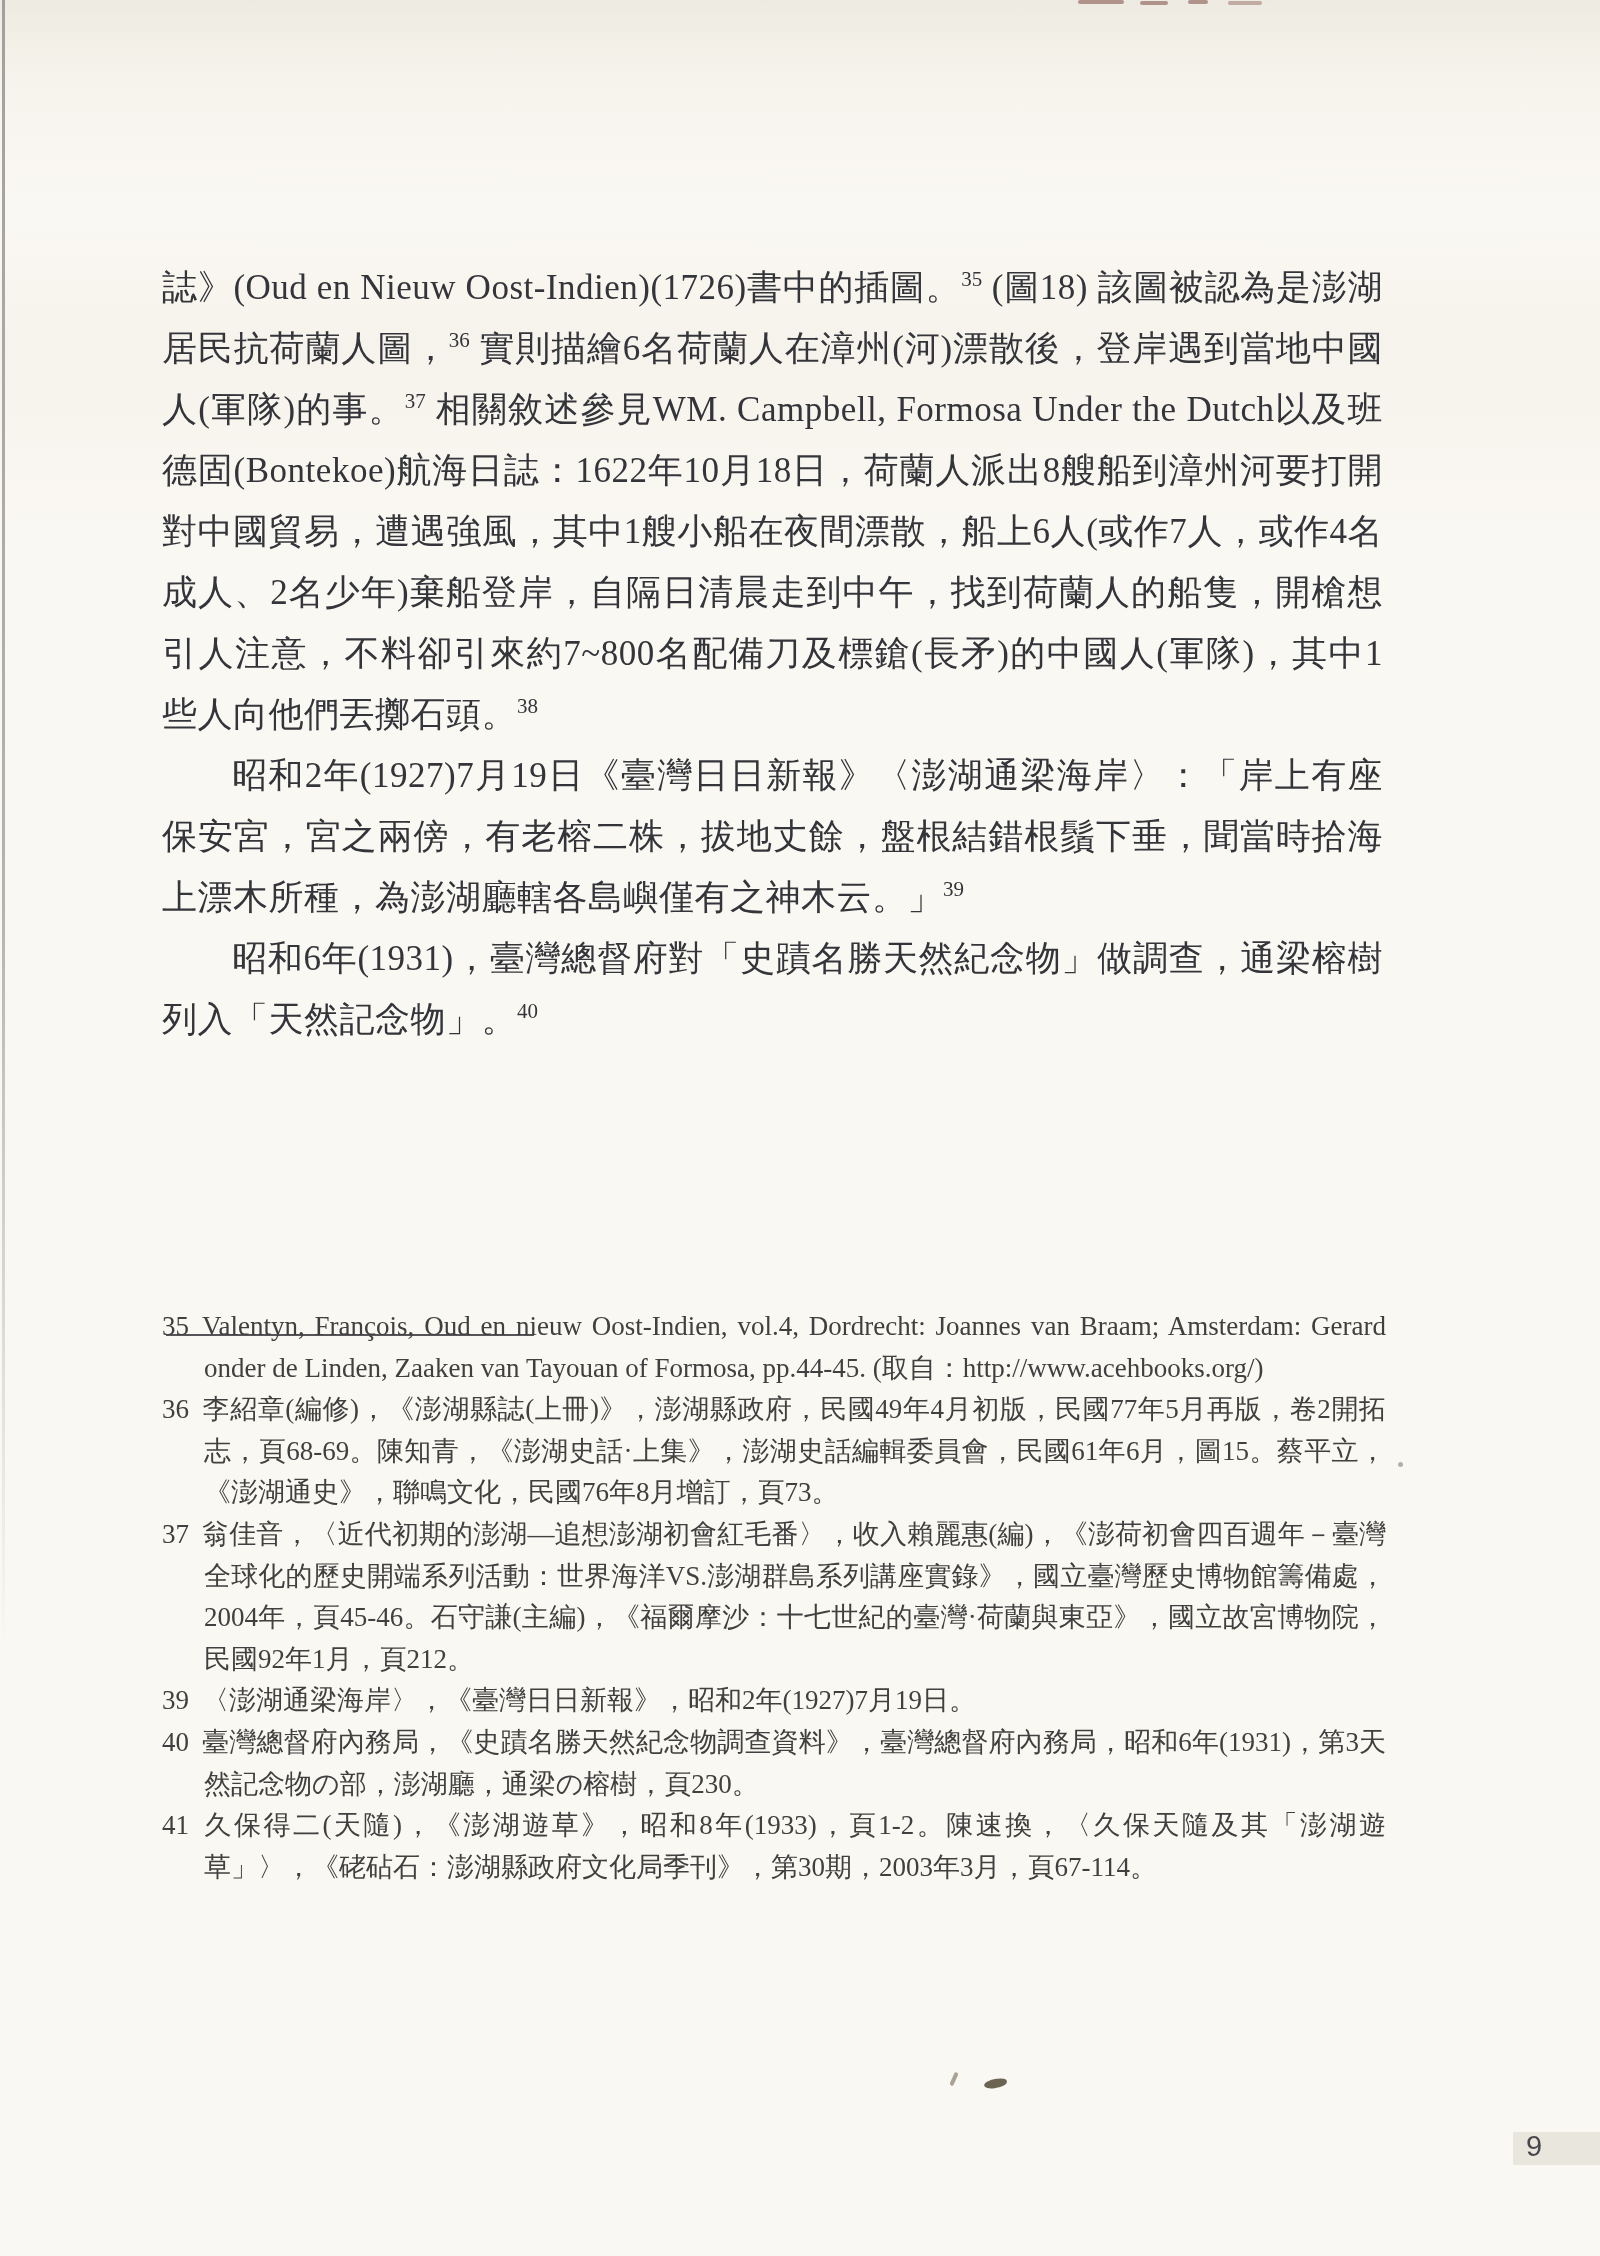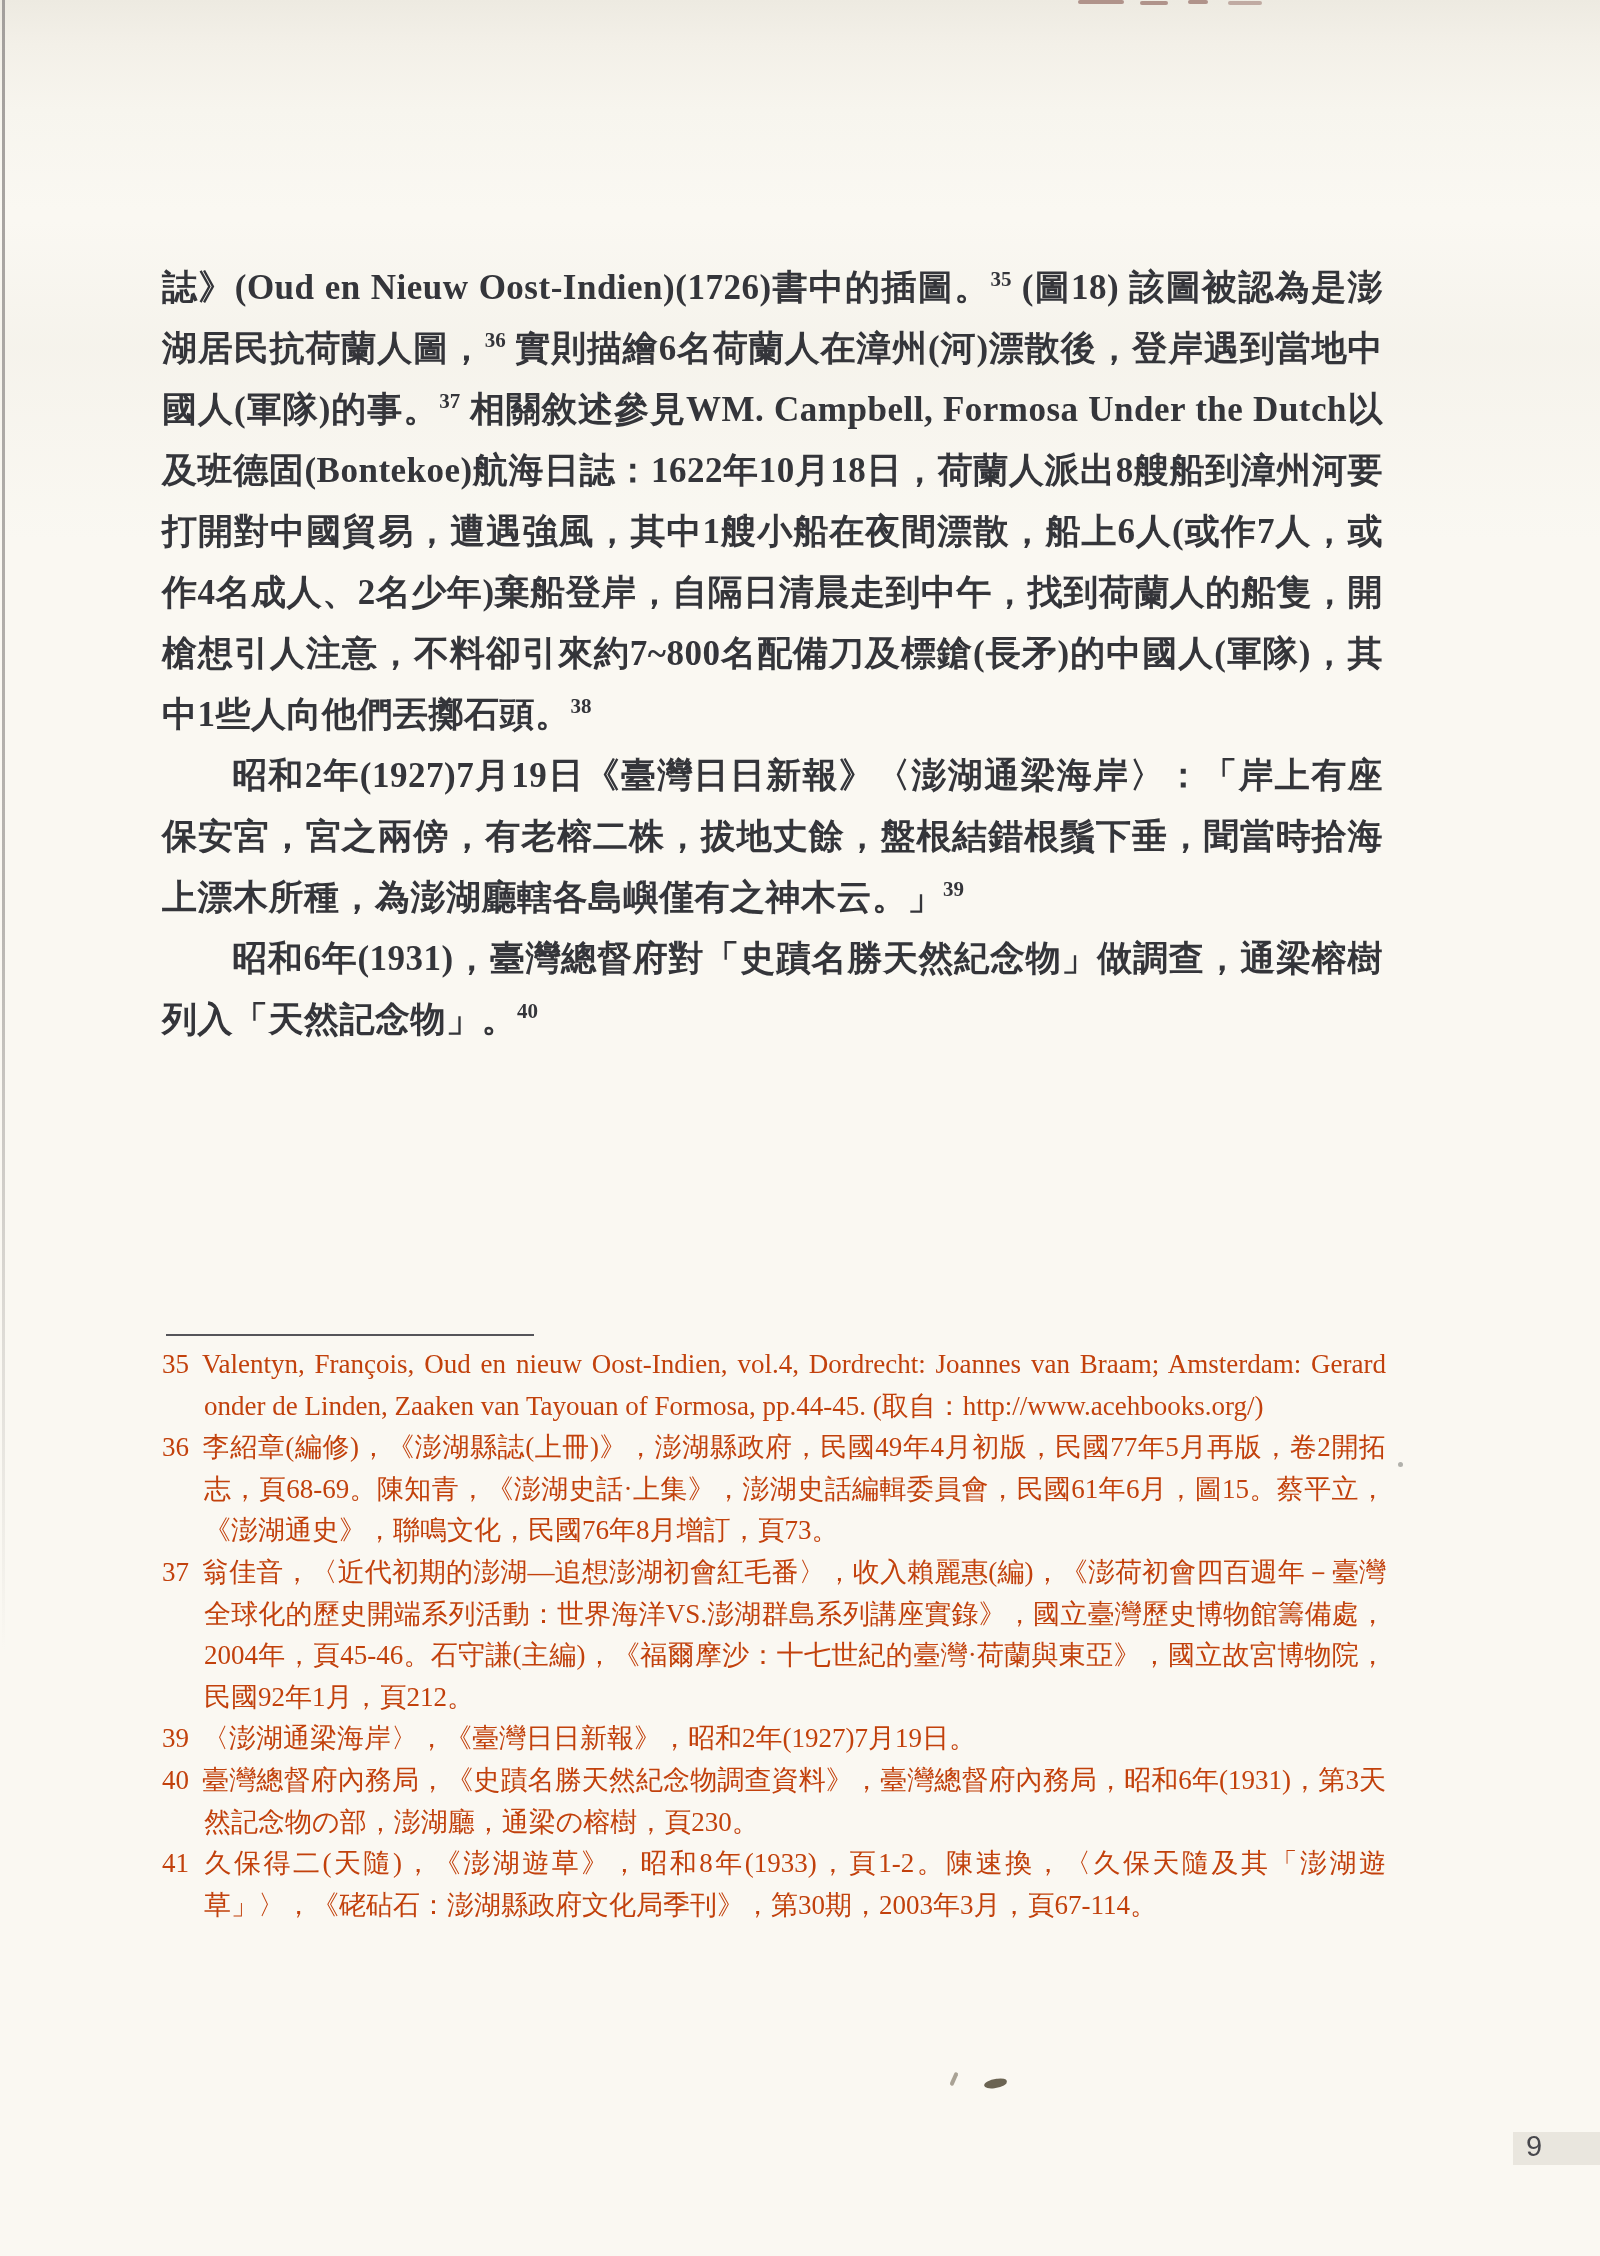--- a/index.html
+++ b/index.html
@@ -22,33 +22,33 @@
   .scan-edge{
     position:absolute;left:2px;top:0;width:3px;height:1650px;
     background:linear-gradient(#a39f9c 0%,#b7b4b0 55%,rgba(183,180,176,0) 100%);
   }
   .body-text{
     position:absolute;left:162px;top:257px;width:1221px;
     font-size:35px;line-height:61px;color:#34353a;
     text-align:justify;text-justify:inter-ideograph;
     letter-spacing:0.5px;
   }
-  .body-text p{margin:0;font-weight:bold;}
+  .body-text p{margin:0;}
   .body-text p.indent{text-indent:2em;}
   .body-text sup{
     font-size:21px;line-height:0;vertical-align:super;
     letter-spacing:0;
   }
   .footnote-sep{
     position:absolute;left:166px;top:1334px;width:368px;height:0;
     border-top:2px solid #55555a;
   }
   .footnotes{
-    position:absolute;left:162px;top:1344px;width:1224px;
-    font-size:27px;line-height:41.6px;color:#c2410c;
+    position:absolute;left:162px;top:1306px;width:1224px;
+    font-size:27px;line-height:41.6px;color:#404040;
     text-align:justify;text-justify:inter-ideograph;
   }
   .footnote{
     padding-left:42px;text-indent:-42px;margin:0;
   }
   .fn-num{margin-right:13px;}
   .page-num-box{
     position:absolute;left:1513px;top:2132px;width:87px;height:33px;
     background:#e9e6de;
   }

